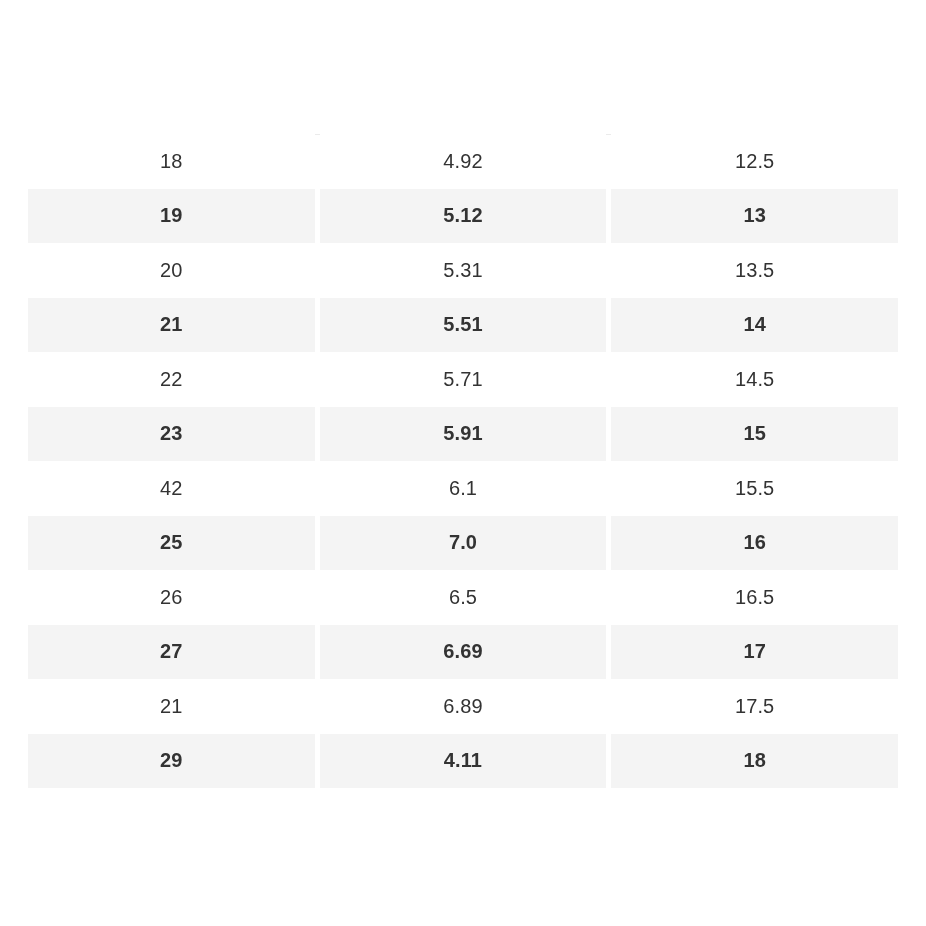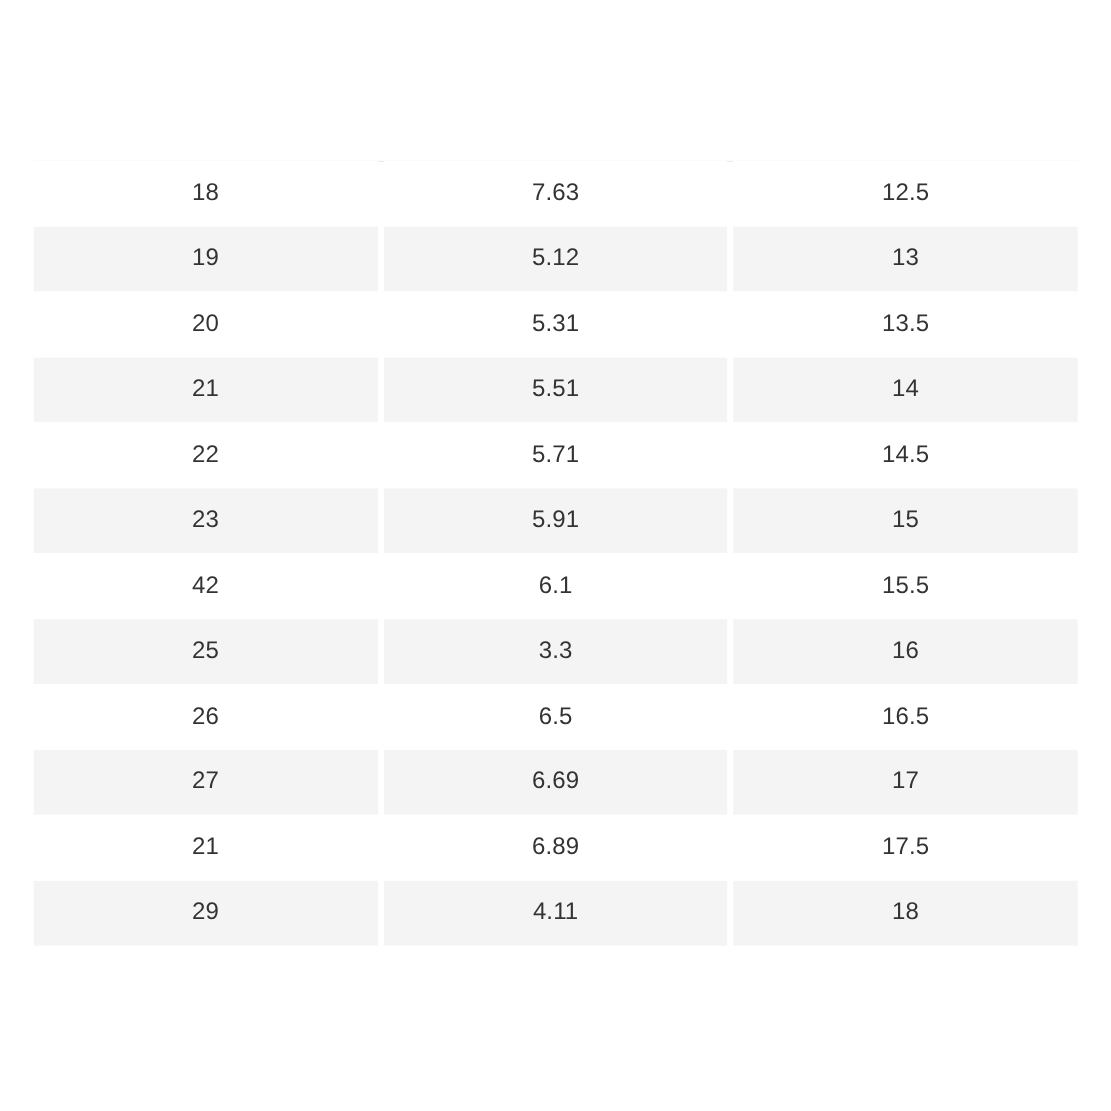--- a/index.html
+++ b/index.html
@@ -50,20 +50,21 @@
     font-weight: 400;
     letter-spacing: 0.1px;
     color: #333333;
   }
 
   table.data-table tbody tr.row-odd td {
     background: #ffffff;
   }
   table.data-table tbody tr.row-even td {
     background: #f4f4f4;
+    font-weight: bold;
   }
 
   #top-rule {
     position: absolute;
     left: 28px;
     top: 134px;
     width: 870px;
     height: 1px;
     background: #ebebeb;
   }
@@ -78,21 +79,21 @@
     <thead>
       <tr>
         <th></th>
         <th></th>
         <th></th>
       </tr>
     </thead>
     <tbody>
       <tr class="row-odd">
         <td>18</td>
-        <td>7.63</td>
+        <td>4.92</td>
         <td>12.5</td>
       </tr>
       <tr class="row-even">
         <td>19</td>
         <td>5.12</td>
         <td>13</td>
       </tr>
       <tr class="row-odd">
         <td>20</td>
         <td>5.31</td>
@@ -113,21 +114,21 @@
         <td>5.91</td>
         <td>15</td>
       </tr>
       <tr class="row-odd">
         <td>42</td>
         <td>6.1</td>
         <td>15.5</td>
       </tr>
       <tr class="row-even">
         <td>25</td>
-        <td>3.3</td>
+        <td>7.0</td>
         <td>16</td>
       </tr>
       <tr class="row-odd">
         <td>26</td>
         <td>6.5</td>
         <td>16.5</td>
       </tr>
       <tr class="row-even">
         <td>27</td>
         <td>6.69</td>

